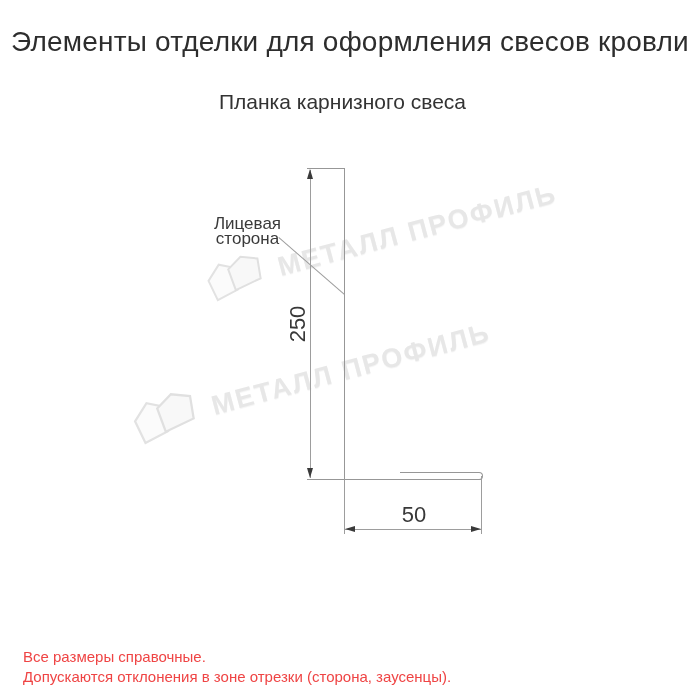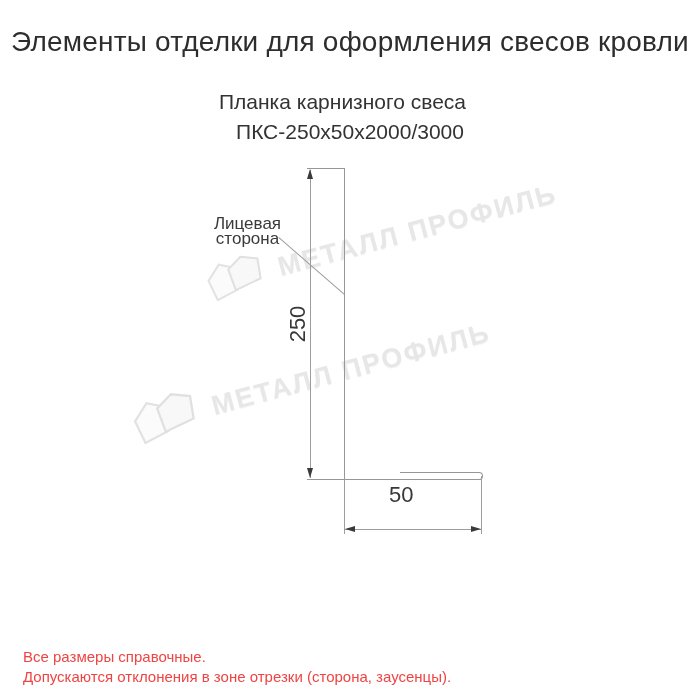--- a/index.html
+++ b/index.html
@@ -46,37 +46,36 @@
     border-radius:0 5px 5px 0;background:#fff;
   }
   .arr{position:absolute;width:0;height:0;}
   .arr-up{left:307px;top:169px;border-left:3px solid transparent;border-right:3px solid transparent;border-bottom:10px solid #3a3a3a;}
   .arr-down{left:307px;top:468px;border-left:3px solid transparent;border-right:3px solid transparent;border-top:10px solid #3a3a3a;}
   .arr-left{left:345px;top:526px;border-top:3px solid transparent;border-bottom:3px solid transparent;border-right:10px solid #3a3a3a;}
   .arr-right{left:471px;top:526px;border-top:3px solid transparent;border-bottom:3px solid transparent;border-left:10px solid #3a3a3a;}
   
   .dim{position:absolute;color:#383838;font-size:22px;}
   .dim-250{left:268px;top:312px;width:60px;height:24px;line-height:24px;text-align:center;transform:rotate(-90deg);}
-  .dim-50{left:389px;top:484px;width:50px;line-height:22px;}
+  .dim-50{left:389px;top:504px;width:50px;line-height:22px;text-align:center;}
   .face-label{
     position:absolute;left:205px;top:216px;width:85px;text-align:center;
     font-size:17px;line-height:15px;color:#3a3a3a;
   }
   
   .footnote{position:absolute;left:23px;font-size:15px;line-height:18px;color:#ef4444;}
   .fn1{top:648px;} .fn2{top:668px;}
 </style>
 </head>
 <body>
 
 <div id="canvas">
 
   <div class="title">Элементы отделки для оформления свесов кровли</div>
   <div class="subtitle">Планка карнизного свеса</div>
-  <div class="product-code">ПКС-250х50х2000/3000</div>
 
   <div class="wm wm1">
     <span>
       <svg width="64" height="46" viewBox="0 0 64 46">
         <path d="M5 20 L19 7 L31 13 L31 36 L9 41 Z" fill="#fbfbfb" stroke="#e2e2e2" stroke-width="2"></path>
         <path d="M27 14 L42 5 L58 11 L56 31 L29 36 Z" fill="#f8f8f8" stroke="#e0e0e0" stroke-width="2"></path>
       </svg>
     </span>
     <span class="wm-text">МЕТАЛЛ ПРОФИЛЬ</span>
   </div>

